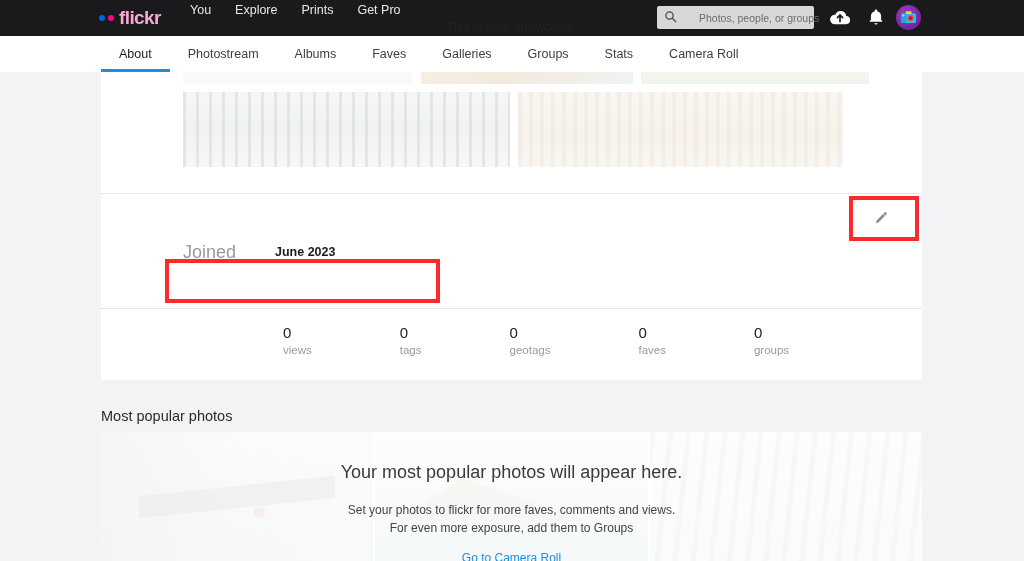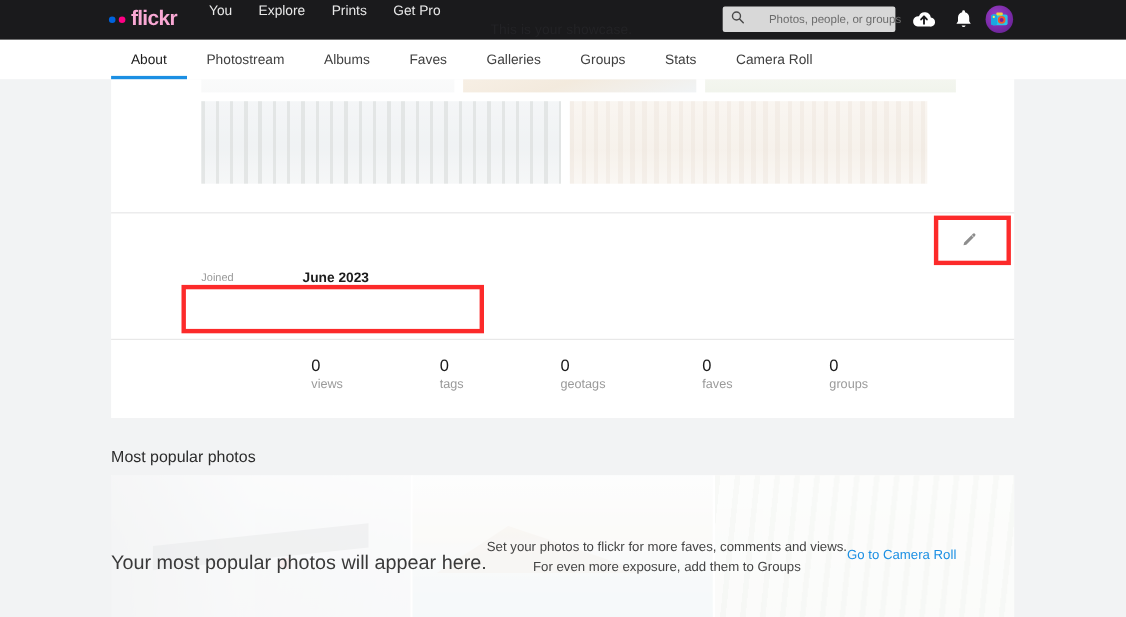--- a/index.html
+++ b/index.html
@@ -200,21 +200,21 @@
   }
 
   .info-rows { position: absolute; left: 82px; top: 41px; }
   .info-row {
     display: flex;
     align-items: center;
     height: 36px;
   }
   .info-label {
     width: 92px;
-    font-size: 10px;
+    font-size: 18px;
     color: #9a9a9a;
   }
   .info-value {
     font-size: 12.5px;
     color: #1c1c1c;
     font-weight: bold;
   }
   .redacted {
     width: 152px;
     height: 13px;
@@ -304,21 +304,21 @@
         rgba(120,140,110,.3) 0px, rgba(120,140,110,.3) 5px,
         rgba(235,238,230,.12) 5px, rgba(235,238,230,.12) 18px),
       linear-gradient(180deg, #eef0ea 0%, #dfe4d7 100%);
   }
 
   .strip-overlay {
     position: absolute;
     inset: 0;
     background: rgba(255,255,255,.55);
     display: flex;
-    flex-direction: row;
+    flex-direction: column;
     align-items: center;
   }
   .pop-head {
     margin-top: 30px;
     font-size: 18px;
     color: #3a3a3a;
     white-space: nowrap;
   }
   .pop-sub {
     margin-top: 18px;

